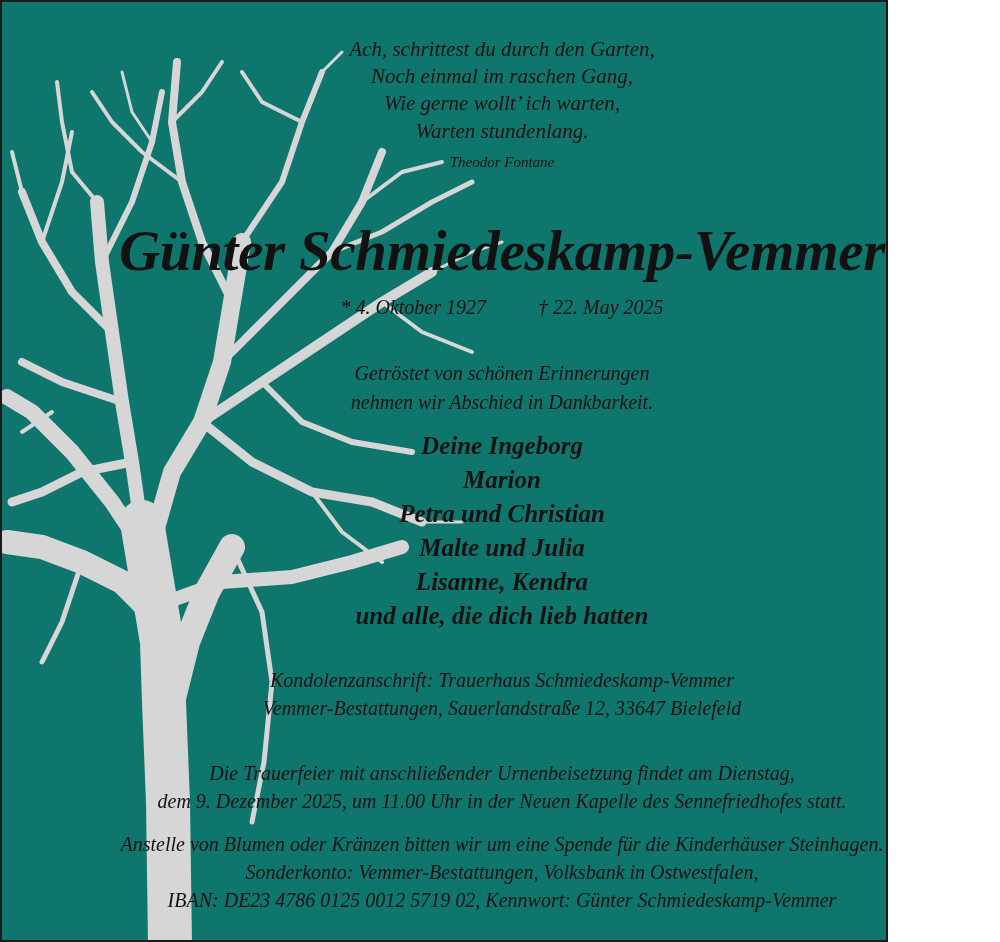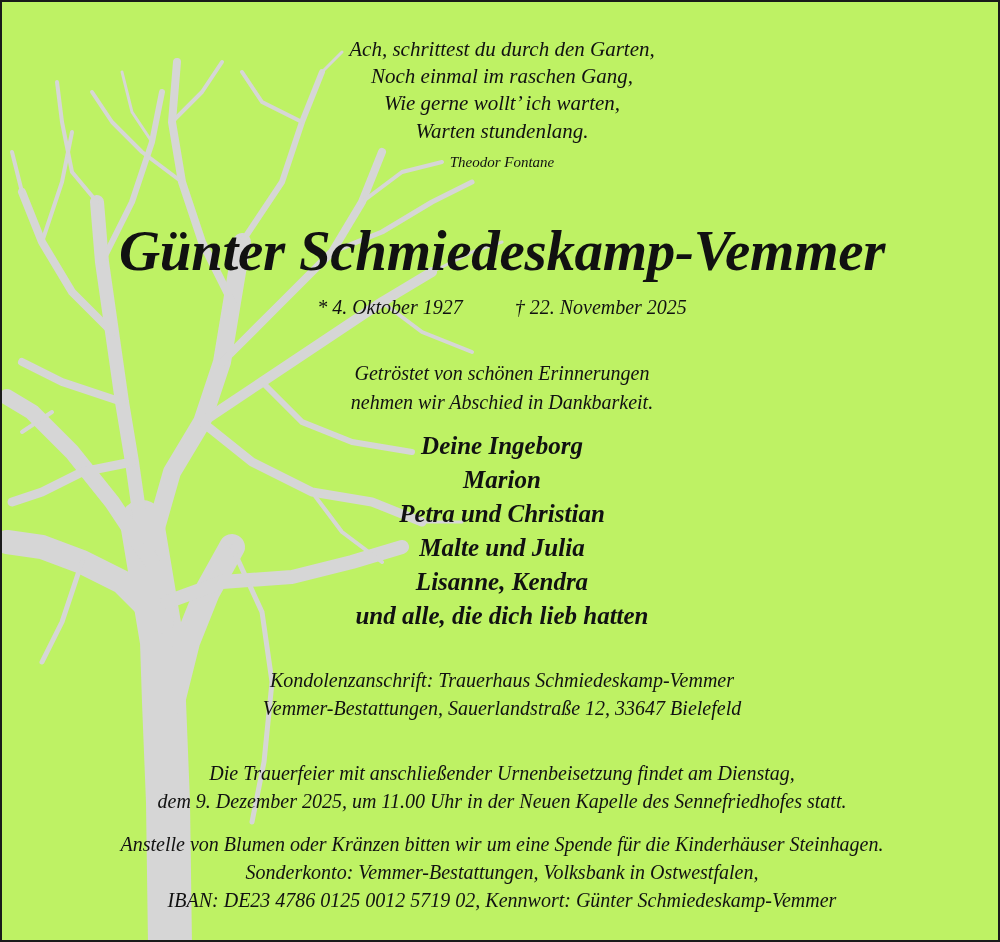--- a/index.html
+++ b/index.html
@@ -1,19 +1,19 @@
 <!DOCTYPE html>
 <html><head>
   <meta charset="utf-8">
   <style>
     html, body { margin: 0; padding: 0; background: #ffffff; }
     body { width: 1000px; height: 942px; position: relative; overflow: hidden; }
     .card {
-      position: absolute; left: 0; top: 0; width: 1000px; height: 942px;
-      box-sizing: border-box; border: 2px solid #1a1a1a; background: #bef264; overflow: hidden;
+      position: absolute; left: 0; top: 0; width: 888px; height: 942px;
+      box-sizing: border-box; border: 2px solid #1a1a1a; background: #0f766e; overflow: hidden;
     }
     .tree { position: absolute; left: 0; top: 0; width: 1000px; height: 942px; z-index: 0; }
     .content {
       position: absolute; left: 0; top: 0; width: 1000px; height: 942px; z-index: 1;
       font-family: "Liberation Serif", "DejaVu Serif", serif; font-style: italic; color: #111;
       text-align: center;
     }
     .line { position: absolute; left: 0; width: 1000px; white-space: nowrap; }
     .poem { font-size: 21px; line-height: 27px; }
     .author { font-size: 15px; }
@@ -75,21 +75,21 @@
   <div class="content">
     <div class="line poem" style="top:34px">Ach, schrittest du durch den Garten,</div>
     <div class="line poem" style="top:61px">Noch einmal im raschen Gang,</div>
     <div class="line poem" style="top:88px">Wie gerne wollt’ ich warten,</div>
     <div class="line poem" style="top:116px">Warten stundenlang.</div>
     <div class="line author" style="top:152px">Theodor Fontane</div>
 
     <div class="line name" style="top:216px">Günter Schmiedeskamp-Vemmer</div>
 
     <div class="line dates" style="top:294px">
-      <span>* 4. Oktober 1927</span><span class="gap"></span><span>† 22. November 2025</span>
+      <span>* 4. Oktober 1927</span><span class="gap"></span><span>† 22. May 2025</span>
     </div>
 
     <div class="line farewell" style="top:357px">Getröstet von schönen Erinnerungen</div>
     <div class="line farewell" style="top:386px">nehmen wir Abschied in Dankbarkeit.</div>
 
     <div class="line family" style="top:427px">Deine Ingeborg</div>
     <div class="line family" style="top:461px">Marion</div>
     <div class="line family" style="top:495px">Petra und Christian</div>
     <div class="line family" style="top:529px">Malte und Julia</div>
     <div class="line family" style="top:563px">Lisanne, Kendra</div>

